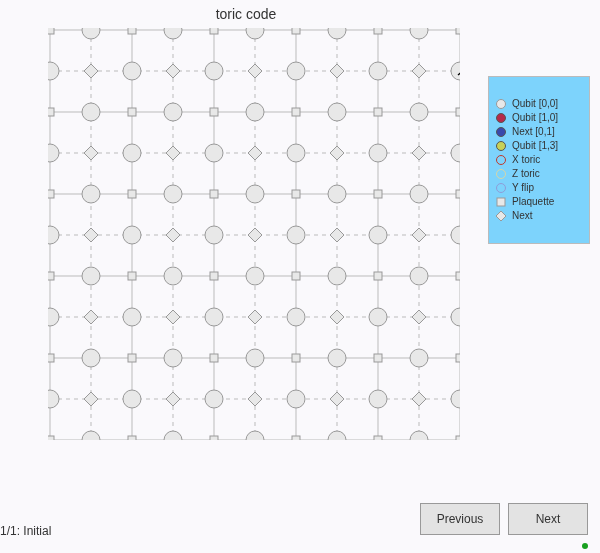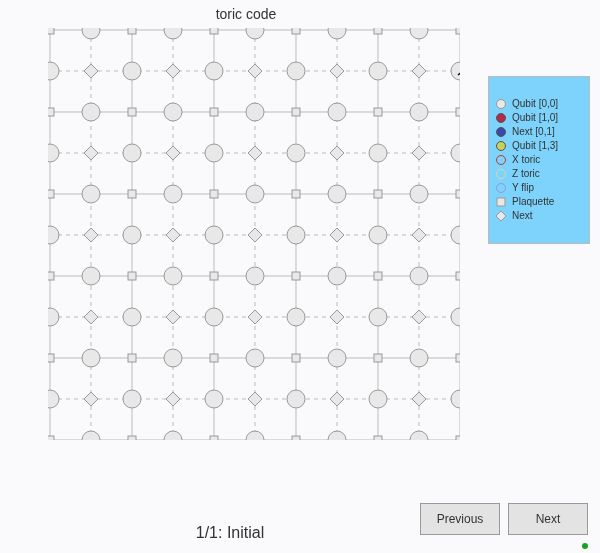--- a/index.html
+++ b/index.html
@@ -1,19 +1,19 @@
 <!DOCTYPE html>
 <html><head>
 <meta charset="utf-8">
 <style>
 html,body{margin:0;padding:0;background:#faf9fc;font-family:-apple-system,Helvetica,Arial,sans-serif;color:#333}
 .page{position:relative;width:600px;height:553px;overflow:hidden}
 .title{position:absolute;top:6px;left:16px;width:460px;text-align:center;font-size:14px}
 .plot{position:absolute;top:28px;left:48px;width:412px;height:412px}
-.caption{position:absolute;top:524px;left:0;width:460px;text-align:center;font-size:16px}
+.caption{position:absolute;top:524px;left:0;width:460px;text-align:left;font-size:12px}
 .btns{position:absolute;right:12px;bottom:18px;display:flex;gap:8px}
 .btn{width:78px;height:30px;border:1px solid #999;background:#e3e3e3;font-size:12px;text-align:center;line-height:30px;cursor:pointer}
 .legend{position:absolute;right:10px;top:76px;width:88px;border:1px solid #bbb;background:#7dd3fc;padding:20px 6px;font-size:10px;line-height:14px}
 .lg{display:flex;align-items:center;gap:5px;margin:0}
 .lg svg{flex:0 0 auto}
 .dot{position:absolute;right:12px;bottom:4px;width:6px;height:6px;border-radius:50%;background:#18a020}
 </style>
 </head>
 <body>
 <div class="page">

